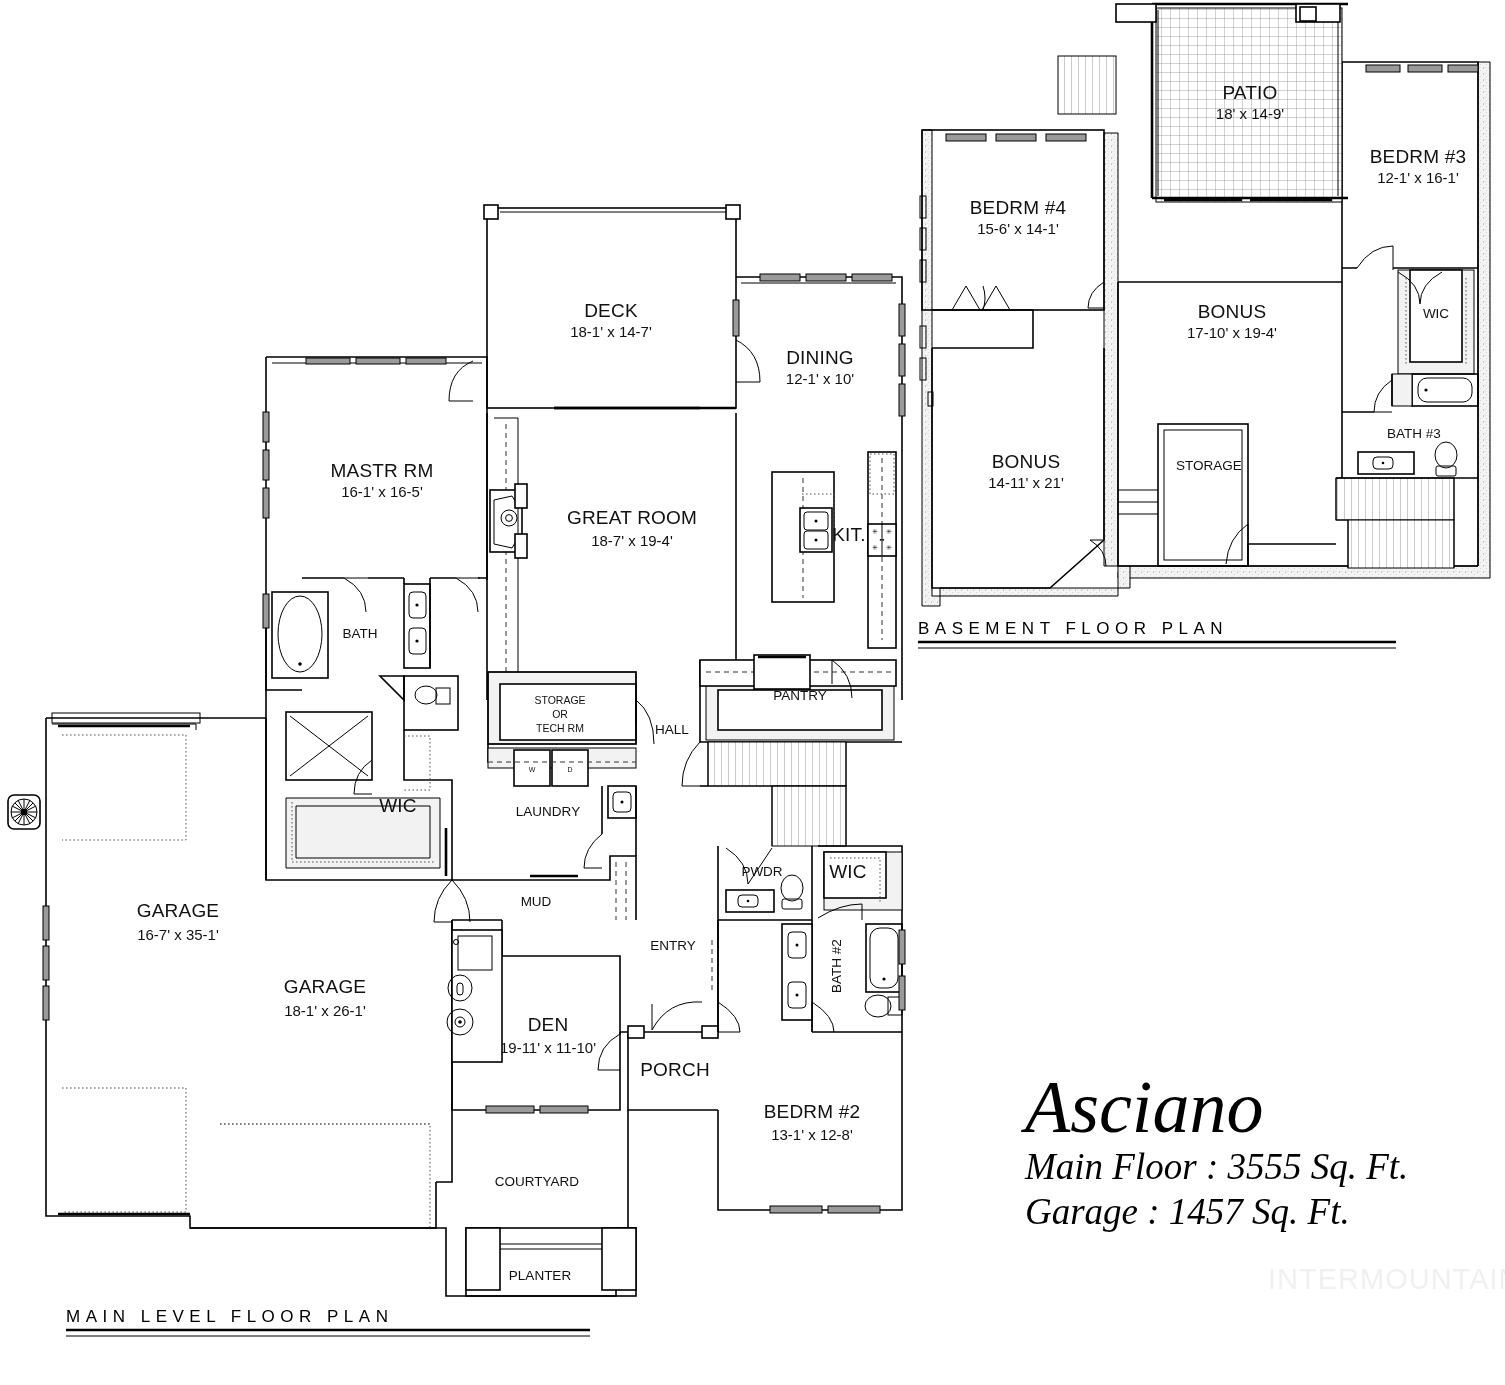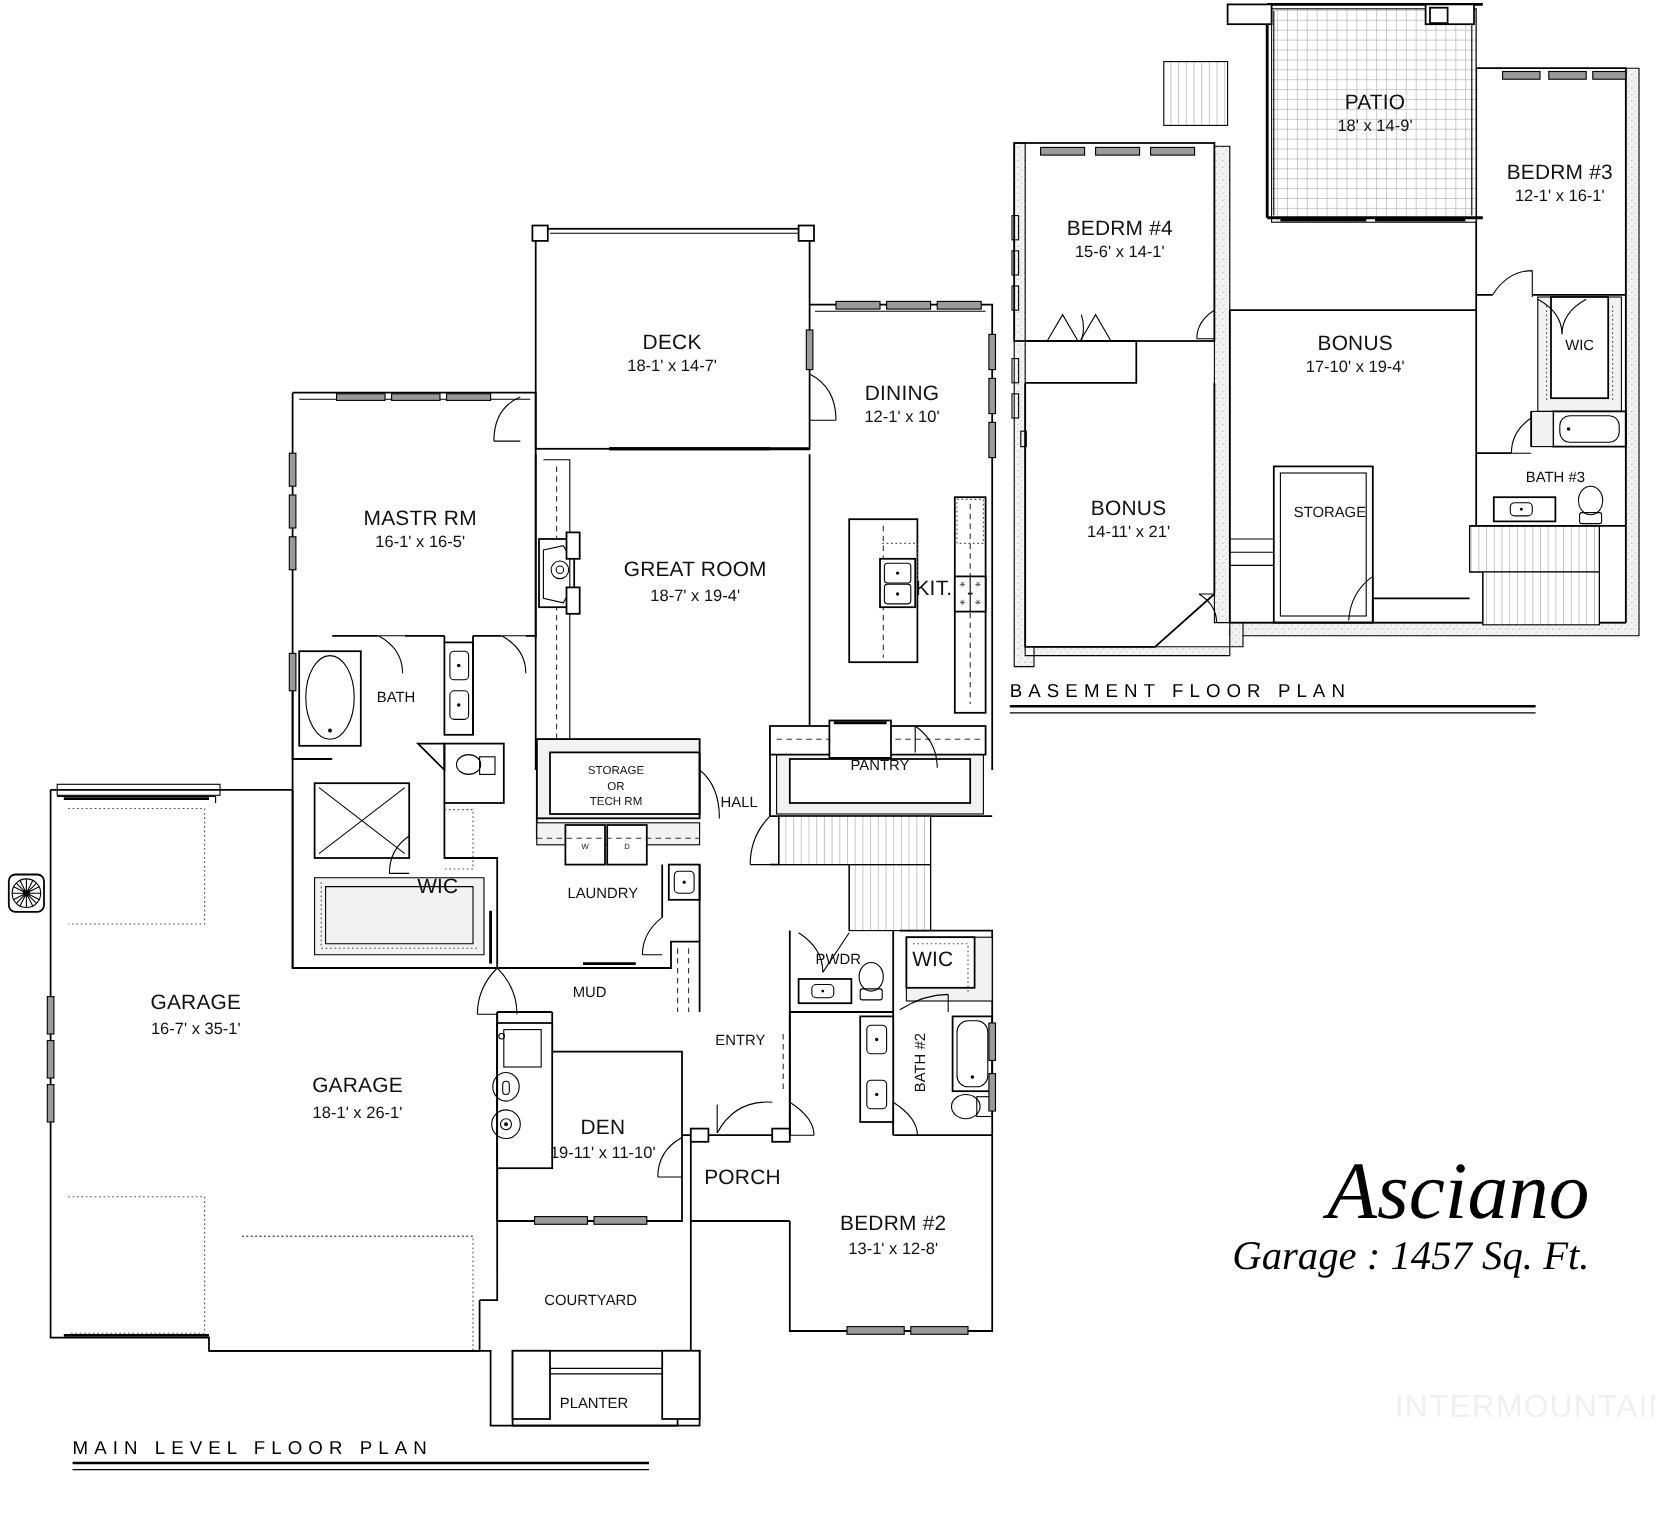--- a/index.html
+++ b/index.html
@@ -15,21 +15,21 @@
   .wt{fill:none;stroke:#000;stroke-width:1;}
   .wh{fill:none;stroke:#000;stroke-width:2.6;}
   .dash{fill:none;stroke:#333;stroke-width:1;stroke-dasharray:5 4;}
   .dot{fill:none;stroke:#555;stroke-width:1;stroke-dasharray:1.6 2.4;}
   .fillw{fill:#ffffff;stroke:#000;stroke-width:1.6;}
   .fillg{fill:#f2f2f2;stroke:#000;stroke-width:1;}
   .fillgr{fill:#9a9a9a;stroke:#000;stroke-width:1;}
   .hatchwall{fill:url(#conc);stroke:#000;stroke-width:1;}
   .patiofill{fill:url(#grid);stroke:#000;stroke-width:1;}
   .stepfill{fill:url(#vline);stroke:#000;stroke-width:1;}
-  #brand{position:absolute;right:60px;top:1046px;width:420px;text-align:right;}
+  #brand{position:absolute;right:60px;top:1070px;width:420px;text-align:left;}
   #brand .nm{font-family:"Liberation Serif",serif;font-style:italic;font-size:74px;color:#000;line-height:1;}
   #brand .sf{font-family:"Liberation Serif",serif;font-style:italic;font-size:37px;color:#000;line-height:1.22;white-space:nowrap;}
   #wmk{position:absolute;left:1268px;top:1263px;font-family:"Liberation Sans",sans-serif;font-size:29px;letter-spacing:1px;color:#f0f0f0;user-select:none;}
 </style>
 </head>
 <body>
 
 <svg id="plan" viewBox="0 0 1505 1385">
   <defs>
     <pattern id="grid" width="9" height="9" patternUnits="userSpaceOnUse">
@@ -461,16 +461,17 @@
     <g>
       <text class="plan-title" x="66" y="1322">MAIN LEVEL FLOOR PLAN</text>
       <path d="M66 1330 L590 1330" stroke="#000" stroke-width="2.4" fill="none"></path>
       <path d="M66 1336 L590 1336" stroke="#000" stroke-width="1.1" fill="none"></path>
     </g>
   </g>
 </svg>
 
 <div id="brand">
   <div class="nm">Asciano</div>
+  <div class="sf">Main Floor : 3555 Sq. Ft.</div>
   <div class="sf">Garage : 1457 Sq. Ft.</div>
 </div>
 
 <div id="wmk">INTERMOUNTAIN</div>
 
 </body></html>

